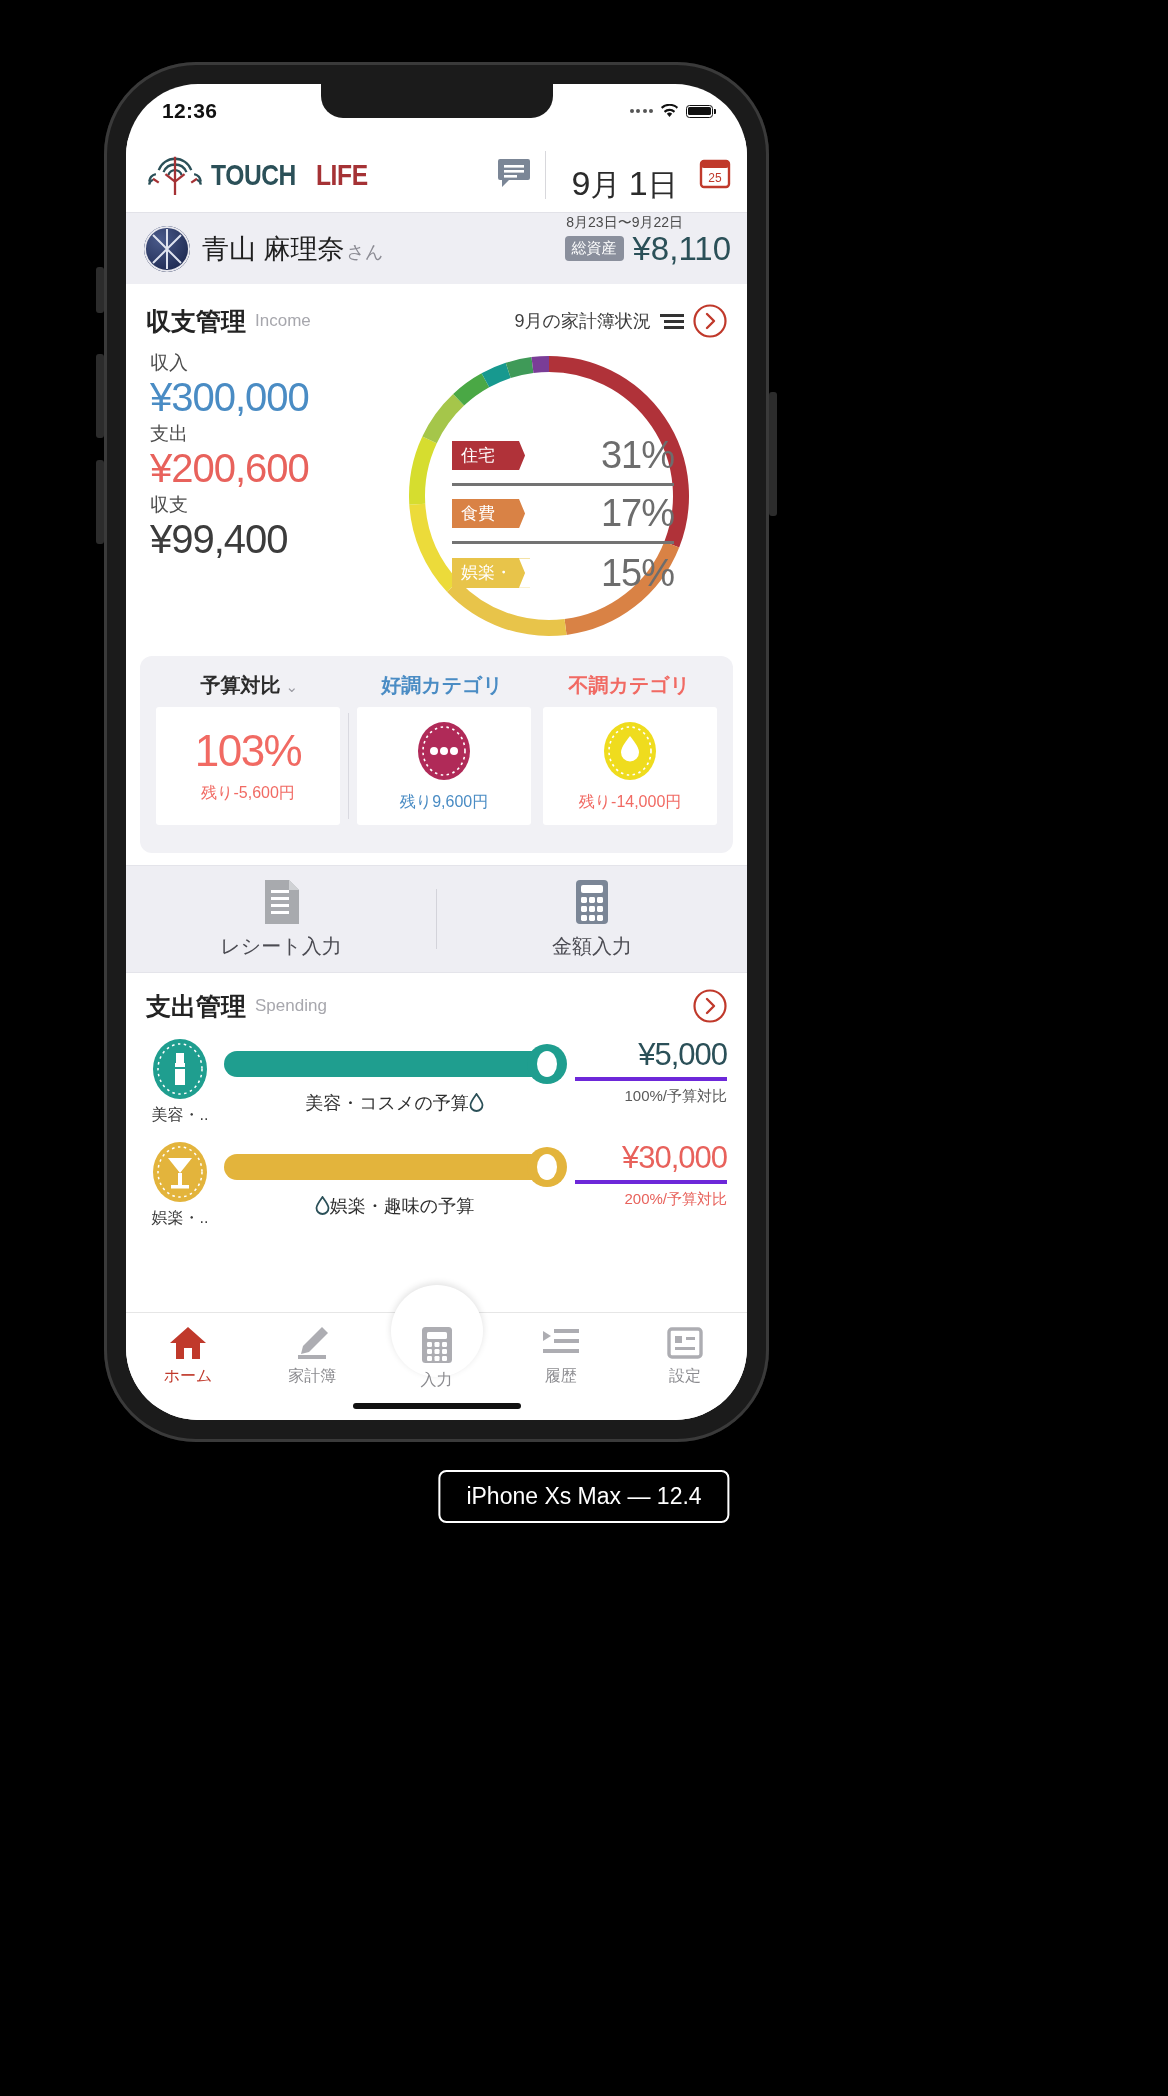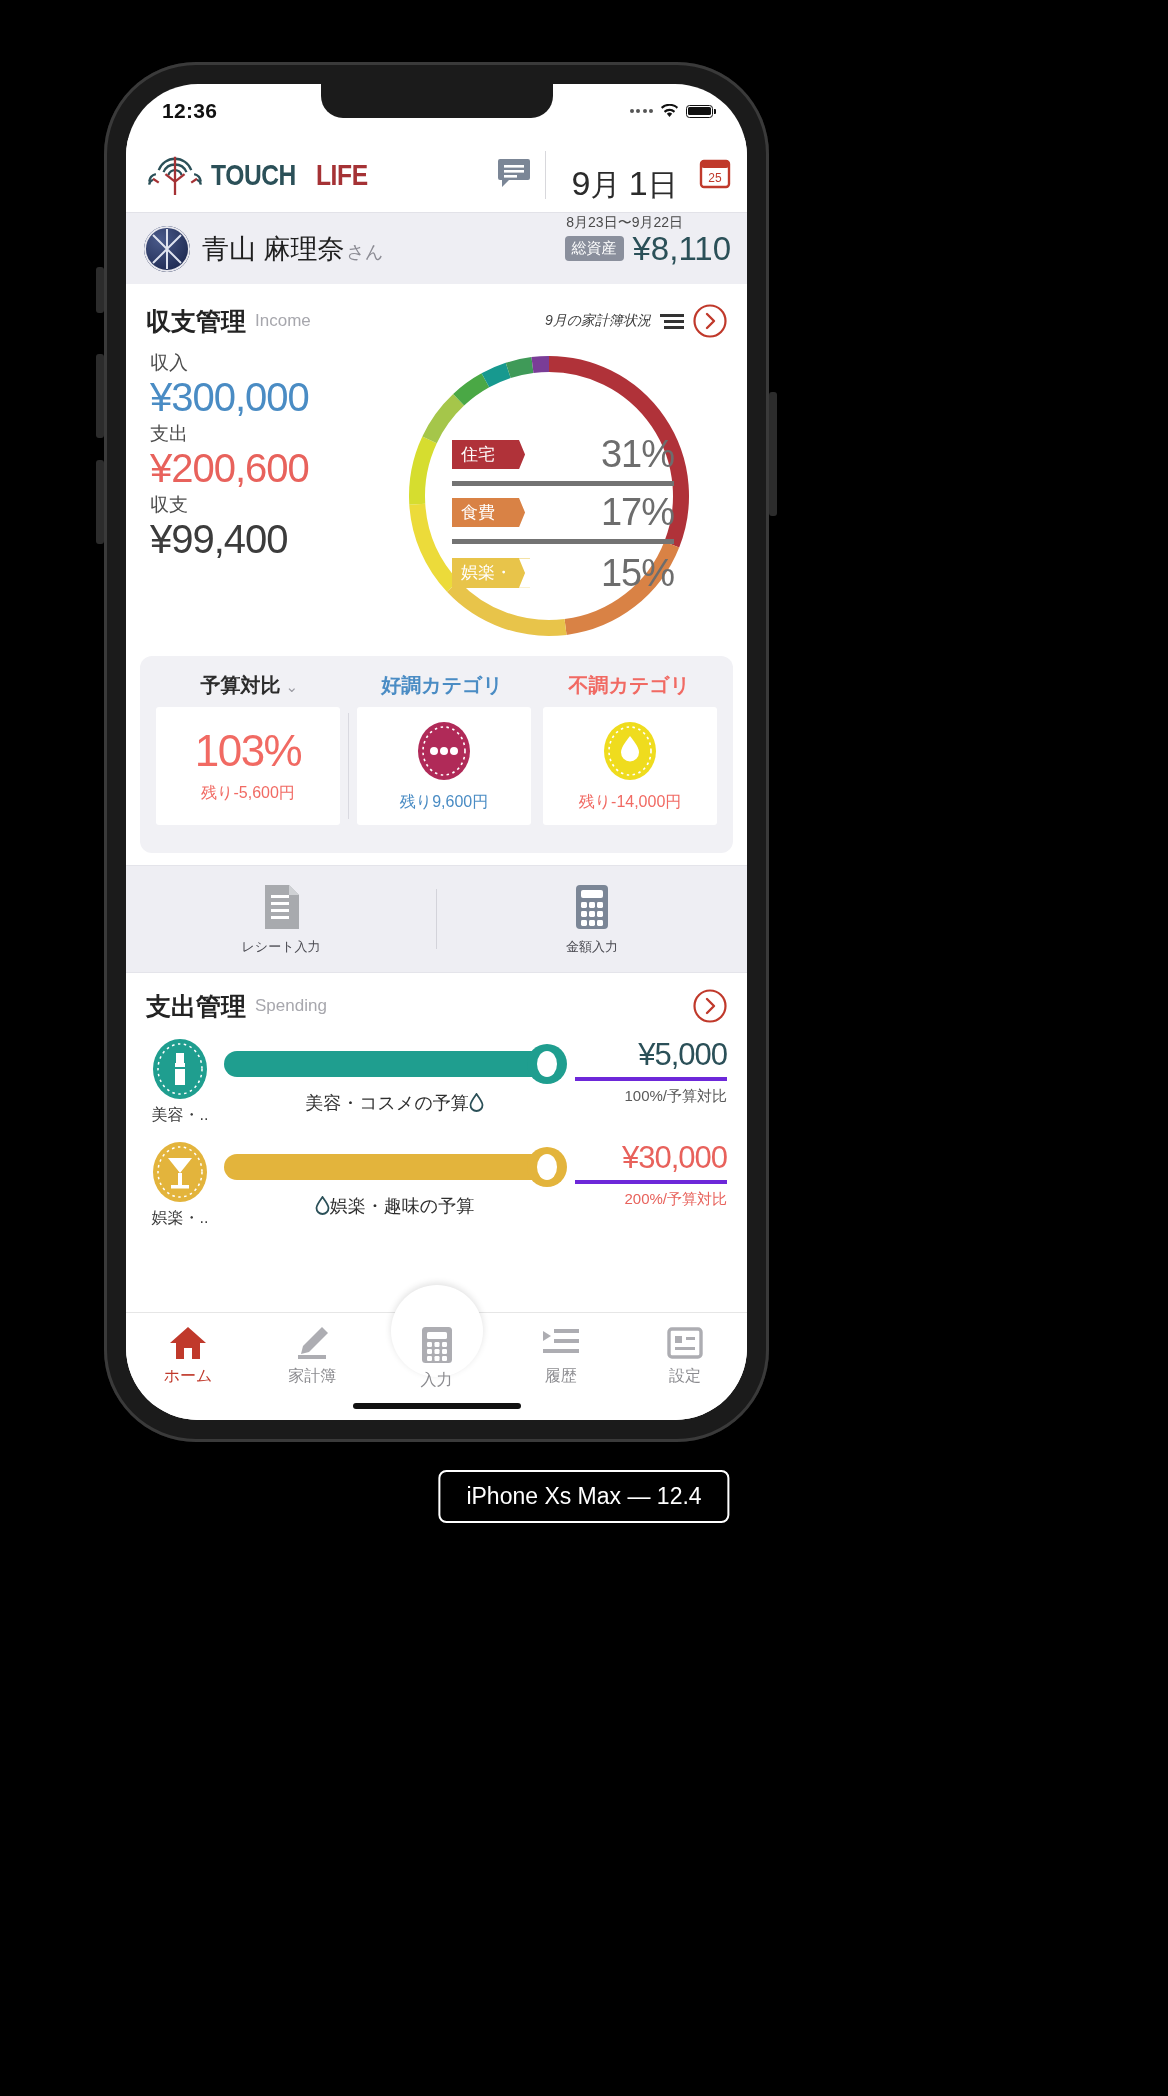--- a/index.html
+++ b/index.html
@@ -101,38 +101,38 @@
     padding: 3px 7px; border-radius: 4px; white-space: nowrap;
   }
   #asset-value { font-size: 33px; color: #2b5058; white-space: nowrap; font-weight: 400; }
 
   
   #income-card { background: #fff; padding: 20px 20px 4px 20px; }
   .sec-head { display: flex; align-items: center; gap: 9px; }
   .sec-title-ja { font-size: 25px; font-weight: bold; color: #232323; }
   .sec-title-en { font-size: 17px; color: #a7a7ad; }
   .sec-right { margin-left: auto; display: flex; align-items: center; gap: 9px; }
-  .sec-sub { font-size: 14px; color: #3d3d3d; white-space: nowrap; font-style: italic; }
+  .sec-sub { font-size: 18px; color: #3d3d3d; white-space: nowrap; }
   .arrow-circ { width: 34px; height: 34px; flex: none; }
 
   #income-body { display: flex; align-items: flex-start; margin-top: 12px; }
   #income-figs { width: 260px; padding-left: 4px; }
   .fig-label { font-size: 19px; color: #4d4d4d; margin-bottom: -2px; }
   .fig-value { font-size: 40px; line-height: 1.18; font-weight: 400; letter-spacing: -1px; white-space: nowrap; }
   .fig-in { color: #4a8cc4; }
   .fig-out { color: #e8625c; }
   .fig-net { color: #3c3c3c; }
 
   #donut-wrap { position: relative; width: 298px; height: 300px; margin-left: -6px; margin-top: -4px; }
   #legend {
     position: absolute; left: 52px; top: 82px; width: 222px;
   }
   .legend-row {
     display: flex; align-items: center; height: 58px;
-    border-bottom: 5px solid #737373;
+    border-bottom: 3px solid #737373;
   }
   .legend-row:last-child { border-bottom: none; }
   .ribbon {
     position: relative; color: #fff; font-size: 17px;
     padding: 4px 18px 4px 9px; min-width: 78px;
     line-height: 1.25;
   }
   .ribbon::after {
     content: ""; position: absolute; right: 0; top: 0; bottom: 0; width: 11px;
     background: #fff;
@@ -165,21 +165,21 @@
   .cell-divider { width: 1px; background: #d9d9e0; margin: 6px 2px; }
   .cat-ico { width: 56px; height: 62px; }
 
   
   #entry-row {
     margin-top: 12px; background: #eeeef3; height: 108px;
     display: flex; align-items: center;
     border-top: 1px solid #e4e4ea; border-bottom: 1px solid #e4e4ea;
   }
   .entry-btn { flex: 1; display: flex; flex-direction: column; align-items: center; gap: 7px; }
-  .entry-label { font-size: 13px; color: #4b4b52; }
+  .entry-label { font-size: 20px; color: #4b4b52; }
   #entry-divider { width: 1px; height: 60px; background: #d3d3da; }
 
   
   #spend-card { background: #fff; padding: 16px 20px 0 20px; }
   .spend-row { display: flex; align-items: flex-start; margin-top: 14px; }
   .sr-ico { width: 68px; flex: none; display: flex; flex-direction: column; align-items: center; gap: 4px; }
   .sr-cat { font-size: 16px; color: #3b3b3b; white-space: nowrap; }
   .sr-mid { flex: 1; padding: 0 10px; }
   .bar-track { height: 26px; border-radius: 14px; position: relative; margin-top: 14px; }
   .bar-knob {

